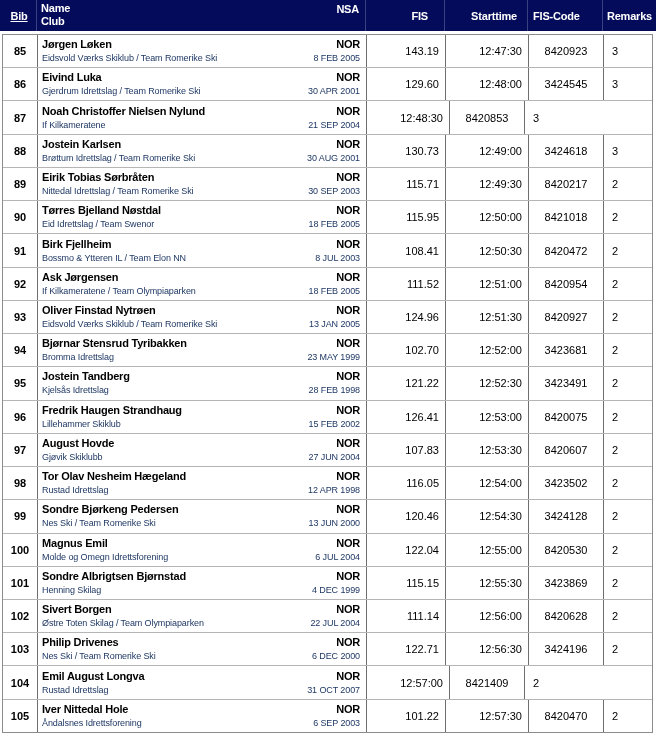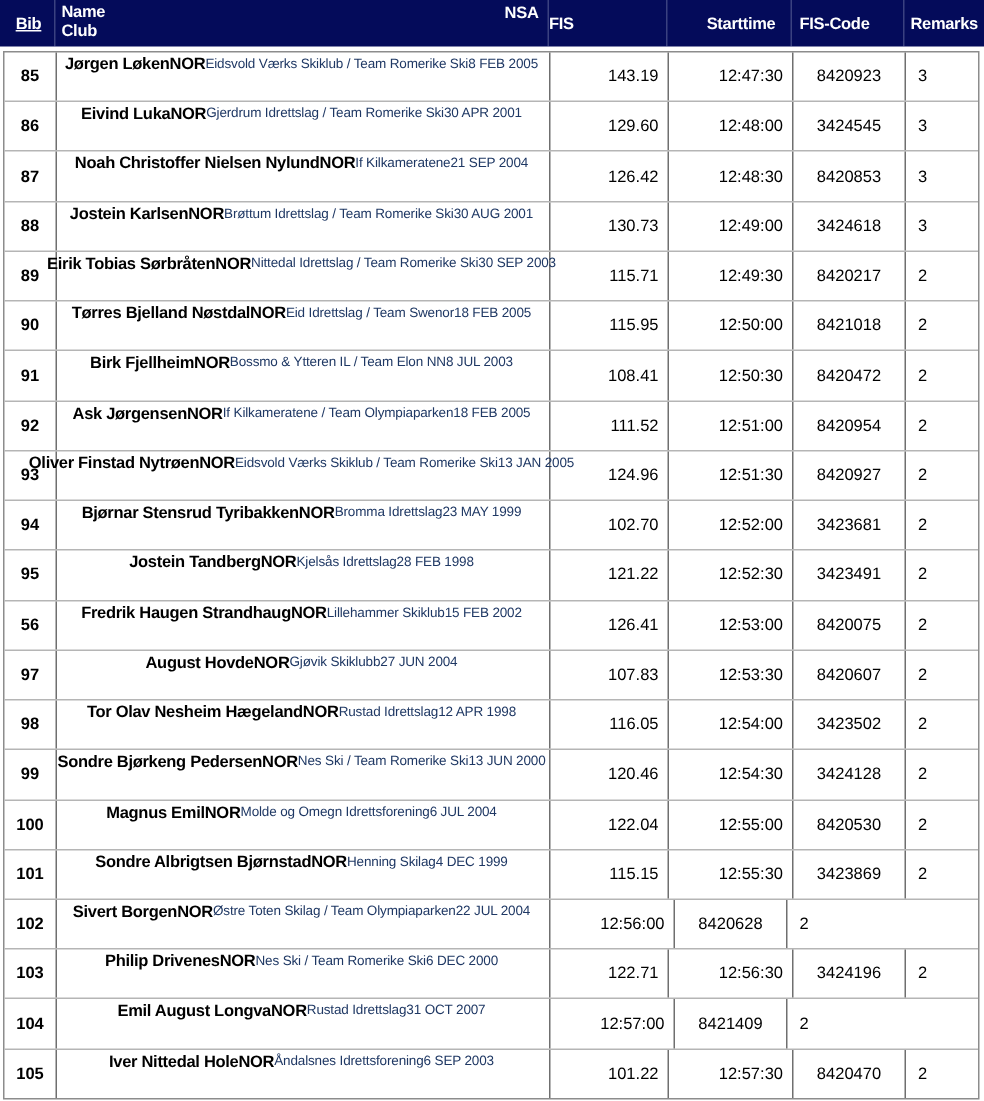--- a/index.html
+++ b/index.html
@@ -16,35 +16,35 @@
     color:var(--header-text); font-weight:bold; font-size:11px; letter-spacing:-0.2px;
     padding-left:2px;
   }
   .th { display:flex; align-items:center; border-right:1px solid rgba(160,165,200,0.35); }
   .th:last-child { border-right:none; }
   .th-bib { width:35px; justify-content:center;text-decoration:underline; }
   .th-name { width:329px; flex-direction:row; align-items:stretch; justify-content:space-between; padding:2px 6px 3px 4px; }
   .th-name .nc { display:flex; flex-direction:column; justify-content:space-between; }
   .th-name .nsa { align-self:flex-start; line-height:13px; padding-top:1px; }
   .th-name .nc span { line-height:13px; }
-  .th-fis { width:79px; justify-content:flex-start; padding-right:6px; }
+  .th-fis { width:79px; justify-content:flex-end; padding-right:16px; }
   .th-start { width:83px; justify-content:flex-end; padding-right:10px; }
   .th-code { width:75px; justify-content:flex-start; padding-left:5px; }
   .th-remarks { flex:1; justify-content:flex-end; padding-right:4px; }
   
   .tbody {
     position:absolute; left:2px; top:34px; width:651px; height:699px;
     border:1px solid var(--outer); display:flex; flex-direction:column; background:#fff;
   }
   .row { display:flex; flex:1; min-height:0; }
   .row:not(:last-child) { border-bottom:1px solid var(--grid-h); }
   .cell { border-right:1px solid var(--grid-v); display:flex; align-items:center; font-size:11px; color:var(--name-text); }
   .cell:last-child { border-right:none; }
   .c-bib { width:35px; justify-content:center; font-weight:bold; }
-  .c-name { width:329px; align-items:stretch; justify-content:center; padding:1px 6px 2px 4px; }
+  .c-name { width:329px; flex-direction:column; align-items:stretch; justify-content:center; padding:1px 6px 2px 4px; }
   .c-name .line1 { display:flex; justify-content:space-between; align-items:baseline; line-height:15px; }
   .c-name .line2 { display:flex; justify-content:space-between; align-items:baseline; line-height:12px; }
   .athlete, .nsa-val { font-weight:bold; font-size:11px; color:var(--name-text); letter-spacing:-0.2px; white-space:nowrap; }
   .club-val, .date-val { font-size:9px; color:var(--club-text); letter-spacing:-0.1px; white-space:nowrap; }
   .c-fis { width:79px; justify-content:flex-end; padding-right:6px; }
   .c-start { width:83px; justify-content:flex-end; padding-right:6px; }
   .c-code { width:75px; justify-content:center; }
   .c-remarks { flex:1; justify-content:flex-start; padding-left:8px; }
 </style>
 </head>
@@ -141,23 +141,20 @@
     <div class="cell c-name">
       <div class="line1">
         <span class="athlete">Noah Christoffer Nielsen Nylund</span>
         <span class="nsa-val">NOR</span>
       </div>
       <div class="line2">
         <span class="club-val">If Kilkameratene</span>
         <span class="date-val">21 SEP 2004</span>
       </div>
     </div>
-    <div class="cell c-fis">
-      <span>126.42</span>
-    </div>
     <div class="cell c-start">
       <span>12:48:30</span>
     </div>
     <div class="cell c-code">
       <span>8420853</span>
     </div>
     <div class="cell c-remarks">
       <span>3</span>
     </div>
   </div>
@@ -381,21 +378,21 @@
     <div class="cell c-code">
       <span>3423491</span>
     </div>
     <div class="cell c-remarks">
       <span>2</span>
     </div>
   </div>
 
   <div class="row">
     <div class="cell c-bib">
-      <span>56</span>
+      <span>96</span>
     </div>
     <div class="cell c-name">
       <div class="line1">
         <span class="athlete">Fredrik Haugen Strandhaug</span>
         <span class="nsa-val">NOR</span>
       </div>
       <div class="line2">
         <span class="club-val">Lillehammer Skiklub</span>
         <span class="date-val">15 FEB 2002</span>
       </div>
@@ -561,20 +558,23 @@
     <div class="cell c-name">
       <div class="line1">
         <span class="athlete">Sivert Borgen</span>
         <span class="nsa-val">NOR</span>
       </div>
       <div class="line2">
         <span class="club-val">Østre Toten Skilag / Team Olympiaparken</span>
         <span class="date-val">22 JUL 2004</span>
       </div>
     </div>
+    <div class="cell c-fis">
+      <span>111.14</span>
+    </div>
     <div class="cell c-start">
       <span>12:56:00</span>
     </div>
     <div class="cell c-code">
       <span>8420628</span>
     </div>
     <div class="cell c-remarks">
       <span>2</span>
     </div>
   </div>

